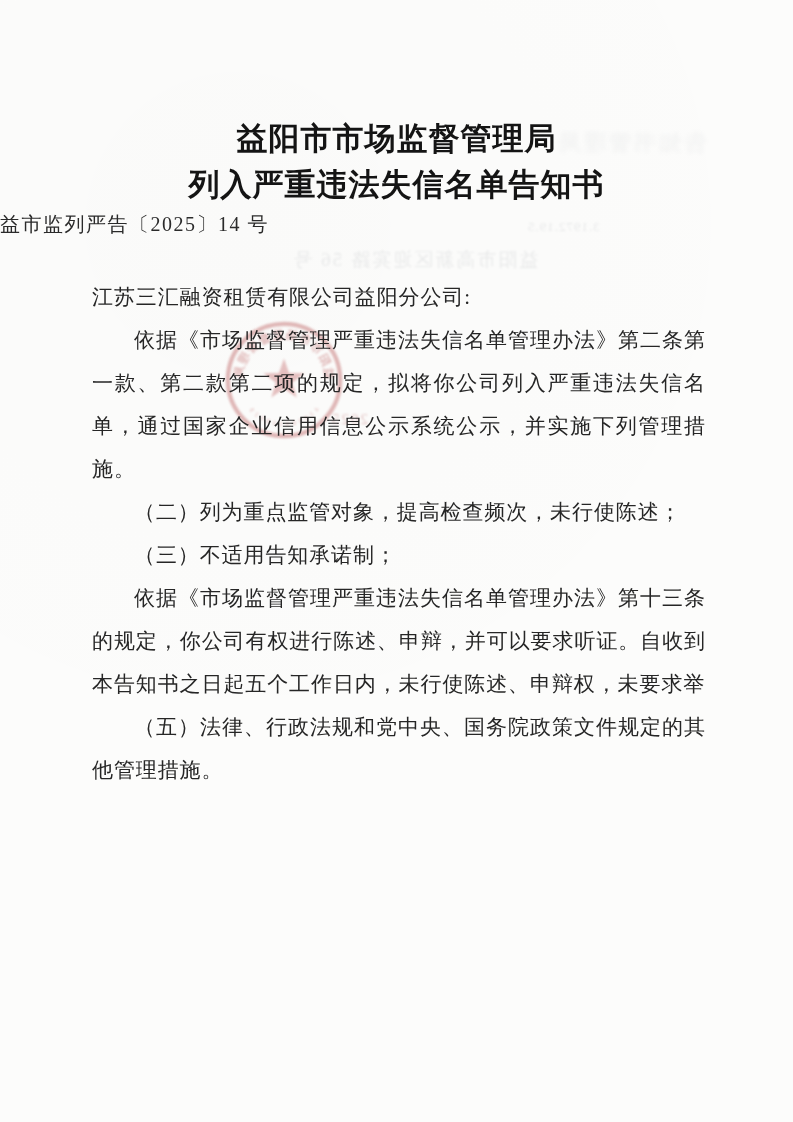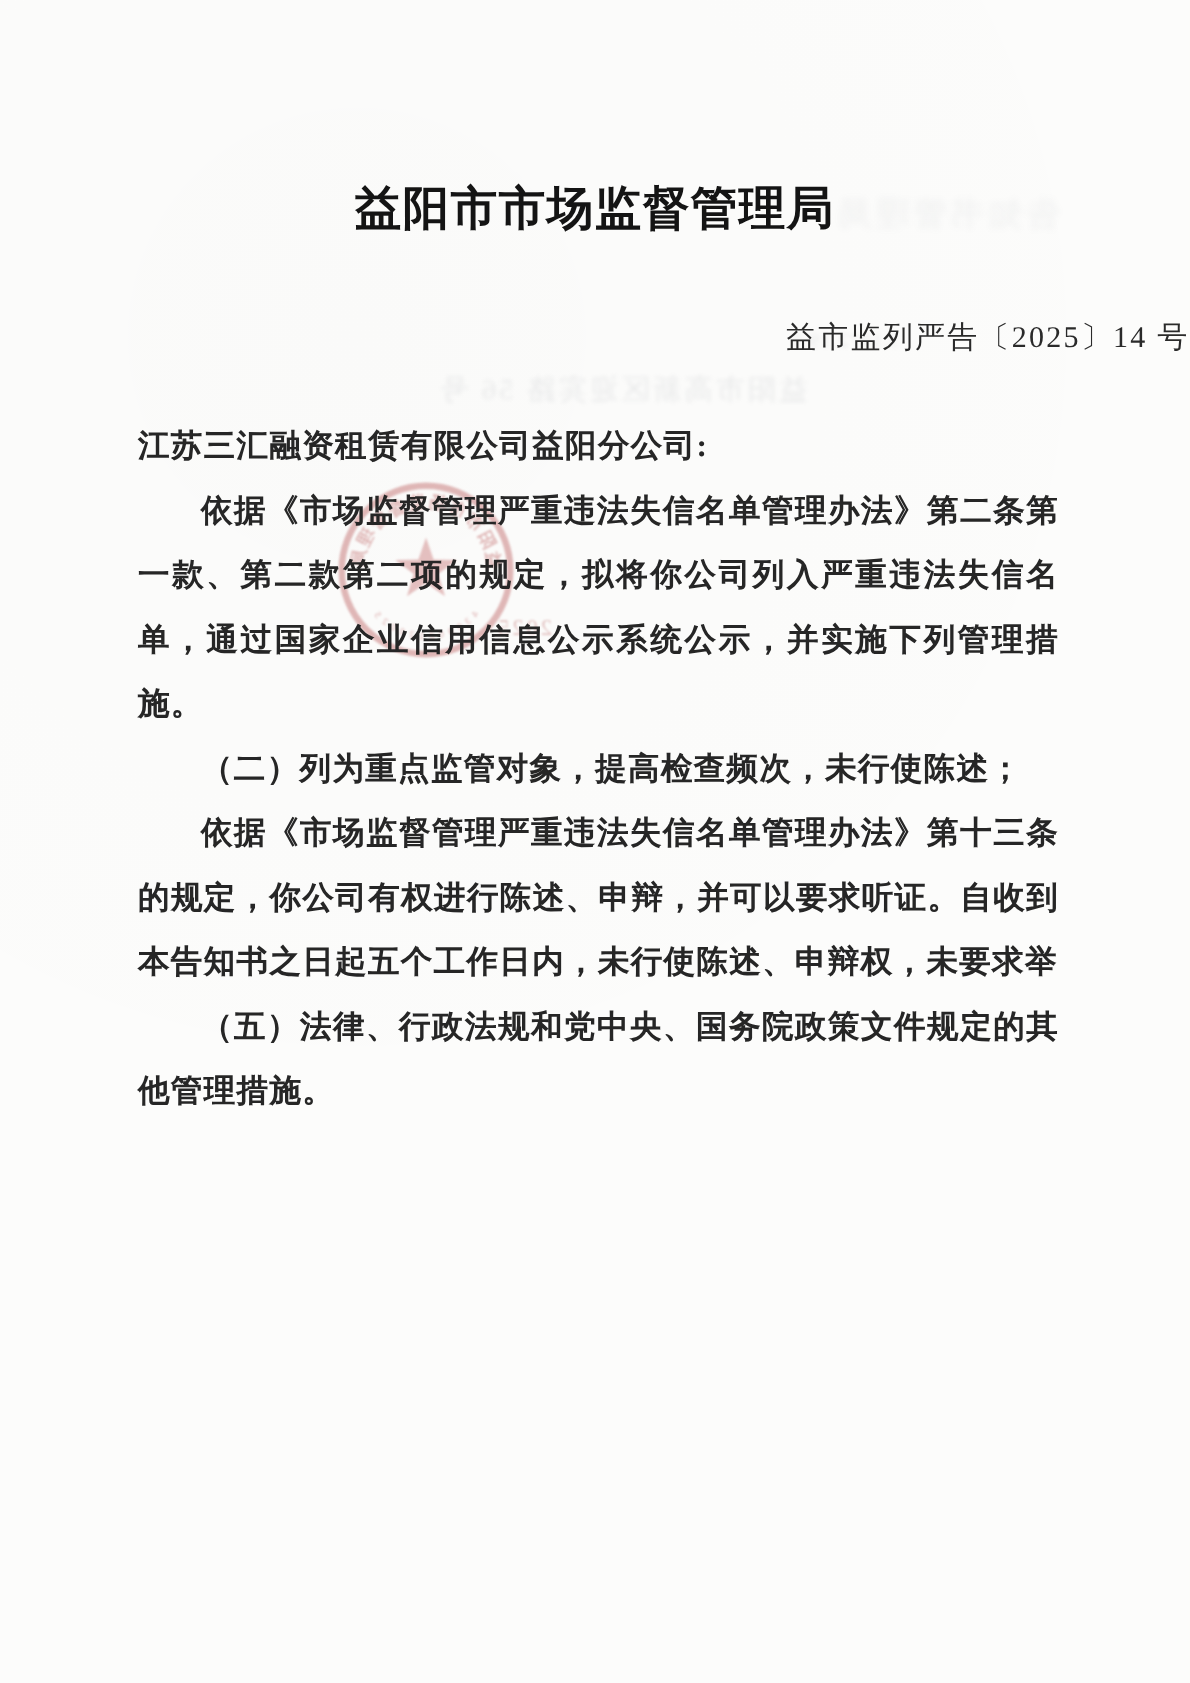--- a/index.html
+++ b/index.html
@@ -12,30 +12,30 @@
   .page{position:absolute;inset:0;background:
     radial-gradient(circle at 30% 20%, rgba(0,0,0,0.008), transparent 60%),
     #fcfcfb;}
   
   .title-block{
     position:absolute;top:116px;left:0;width:793px;text-align:center;
     font-weight:bold;font-size:31px;line-height:46px;letter-spacing:1px;
     color:#141414;
   }
   .doc-number{
-    position:absolute;top:211px;left:0;width:793px;text-align:right;
+    position:absolute;top:211px;left:0;width:793px;text-align:left;
     font-size:20px;letter-spacing:1.5px;color:#2a2a2a;
   }
   
   .body-text{
     position:absolute;top:276px;left:92px;width:614px;
     font-size:21px;line-height:43px;letter-spacing:0.9px;
     text-align:justify;color:#262626;
   }
-  .body-text p{margin:0;text-indent:2em;font-weight:bold;}
+  .body-text p{margin:0;text-indent:2em;}
   .body-text p.addressee{text-indent:0;}
   
   .ghost{
     position:absolute;transform:scaleX(-1);filter:blur(1.3px);
     color:#8a8f96;pointer-events:none;white-space:nowrap;
   }
   .ghost-line{top:247px;left:268px;width:270px;font-size:19px;letter-spacing:2px;opacity:0.16;}
   .ghost-digits{top:219px;left:527px;font-size:13px;opacity:0.18;letter-spacing:1px;}
   .ghost-title{top:128px;left:556px;font-size:22px;font-weight:bold;opacity:0.07;filter:blur(2px);letter-spacing:3px;}
   
@@ -70,32 +70,34 @@
       <textPath href="#sealTopArc" startOffset="50%" text-anchor="middle">益阳市市场监督管理局</textPath>
     </text>
     <text font-size="8" fill="#c97f7f" letter-spacing="1" font-family="'DejaVu Sans','Liberation Sans',sans-serif">
       <textPath href="#sealBottomArc" startOffset="50%" text-anchor="middle">4 3 0 9 0 0 1 2 0 0 2 5</textPath>
     </text>
   </svg>
   <div class="seal-date">2025</div>
 
   <div class="title-block">
     <div>益阳市市场监督管理局</div>
+    <div>列入严重违法失信名单告知书</div>
   </div>
   <div class="doc-number">益市监列严告〔2025〕14 号</div>
 
   <div class="body-text">
     <p class="addressee">江苏三汇融资租赁有限公司益阳分公司:</p>
 
 
       <p>依据《市场监督管理严重违法失信名单管理办法》第二条第一款、第二款第二项的规定，拟将你公司列入严重违法失信名单，通过国家企业信用信息公示系统公示，并实施下列管理措施。</p>
 
 
       <p>（二）列为重点监管对象，提高检查频次，未行使陈述；</p>
 
+      <p>（三）不适用告知承诺制；</p>
 
 
       <p>依据《市场监督管理严重违法失信名单管理办法》第十三条的规定，你公司有权进行陈述、申辩，并可以要求听证。自收到本告知书之日起五个工作日内，未行使陈述、申辩权，未要求举</p>
 
       <p>（五）法律、行政法规和党中央、国务院政策文件规定的其他管理措施。</p>
     </div>
 
 </div>
 
 </body></html>

